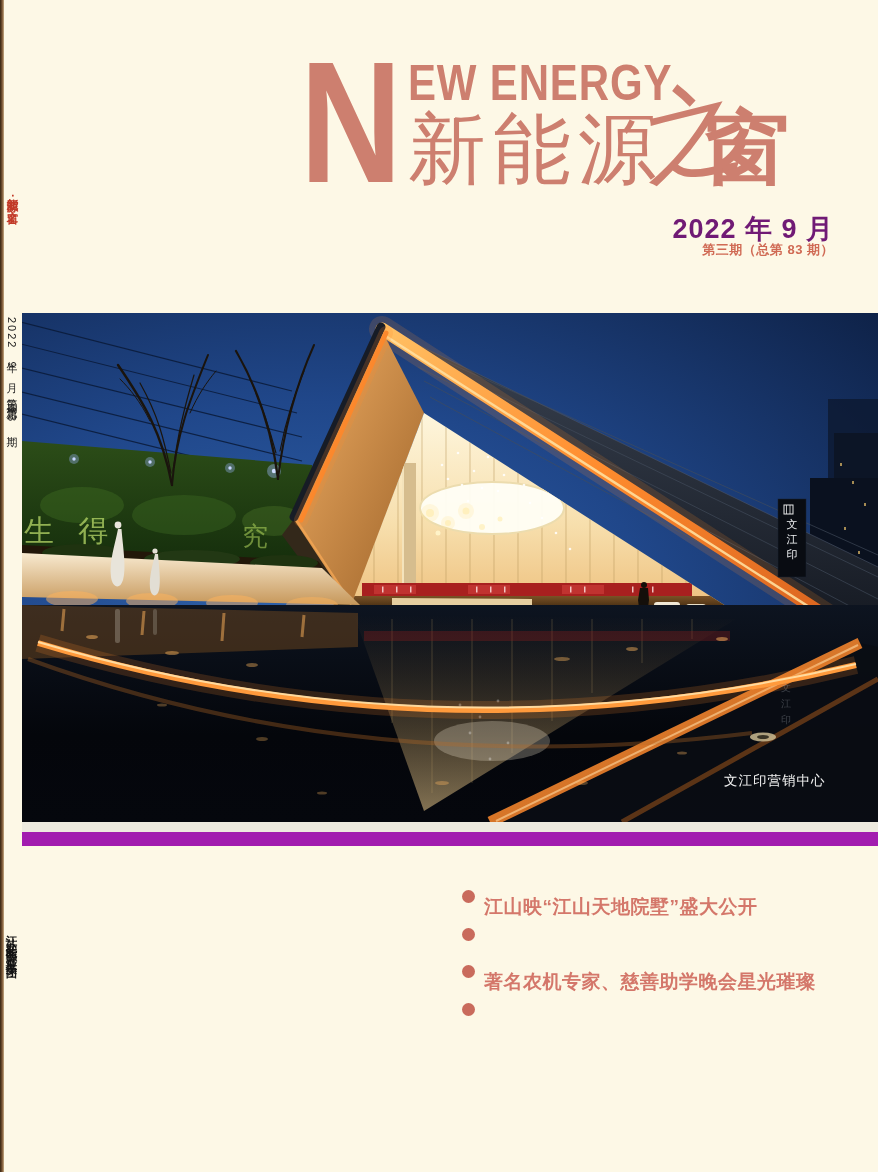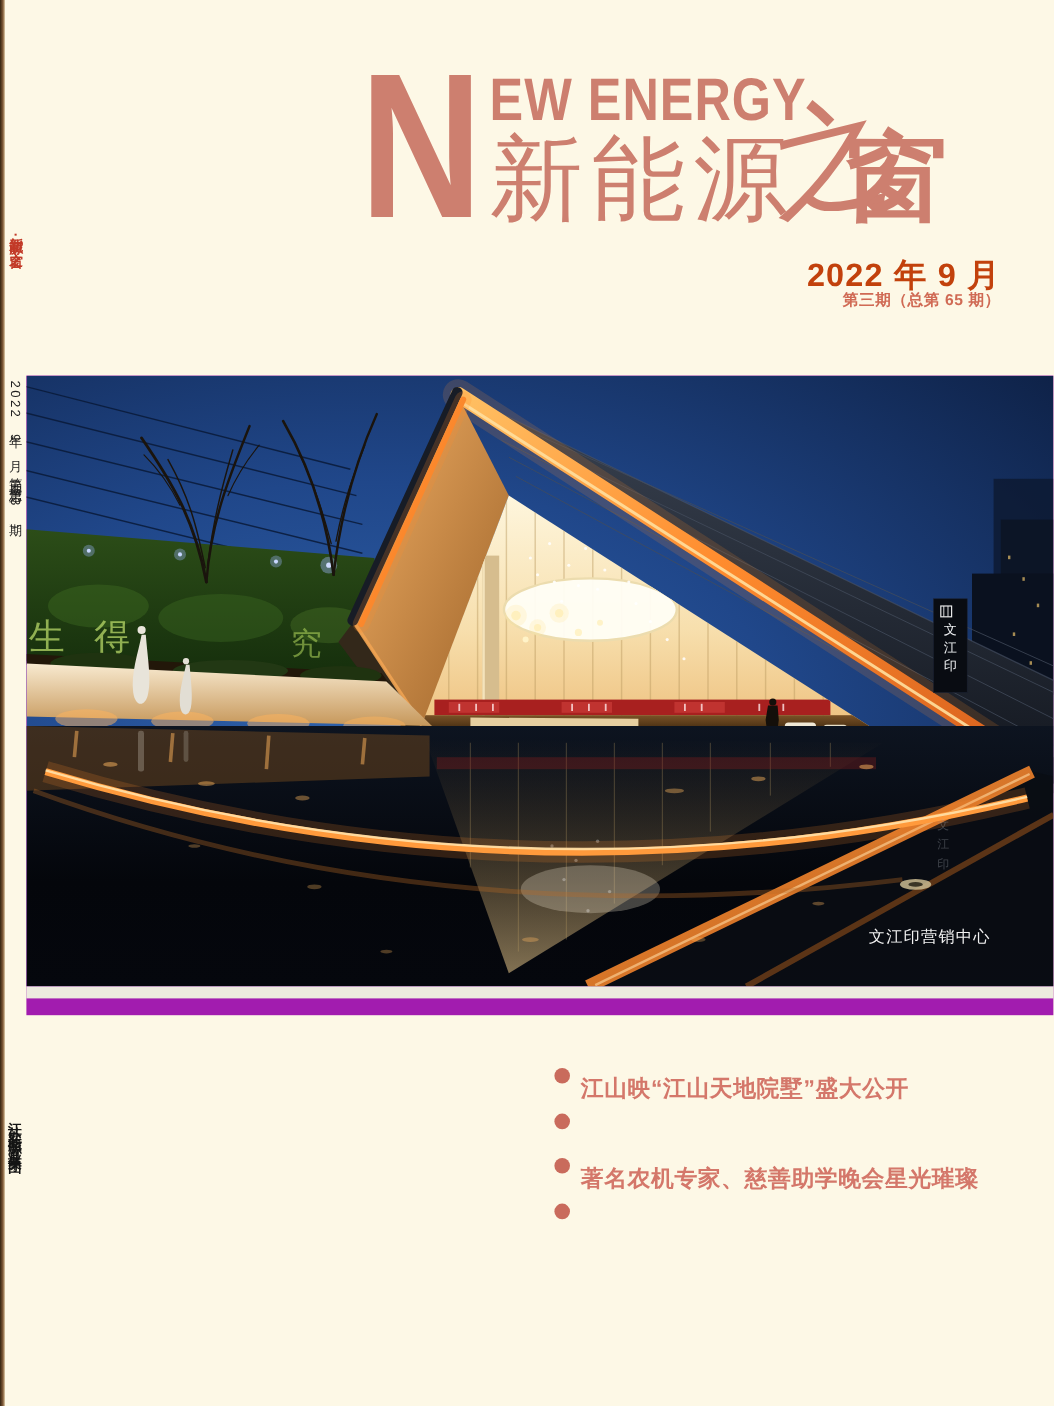--- a/index.html
+++ b/index.html
@@ -39,21 +39,21 @@
     position:absolute;left:641px;top:82px;font-size:100px;line-height:1;
     color:#cd7f6f;transform:rotate(-14deg) skewX(-6deg);transform-origin:center;
     font-weight:400;
   }
   .logo-chuang{
     position:absolute;left:700px;top:108px;font-size:80px;line-height:1;
     font-weight:900;color:#cd7f6f;transform:scaleX(1.13);transform-origin:left top;
   }
   .issue-date{
     position:absolute;right:44px;top:211px;font-size:27px;font-weight:700;
-    color:#c2410c;letter-spacing:1px;white-space:nowrap;
+    color:#701a75;letter-spacing:1px;white-space:nowrap;
   }
   .issue-number{
     position:absolute;right:44px;top:241px;font-size:13px;font-weight:700;
     color:#d06a54;letter-spacing:.5px;white-space:nowrap;
   }
   
   .cover-photo{
     position:absolute;left:22px;top:313px;width:856px;height:533px;
     background:#a21caf;overflow:hidden;
   }
@@ -80,21 +80,21 @@
 <div class="spine-text spine-issue">2022 年 9 月　第三期（总第 93 期）</div>
 <div class="spine-text spine-company">江苏新能源置业集团</div>
 
 <div class="masthead">
   <div class="logo-n">N</div>
   <div class="logo-en">EW ENERGY</div>
   <div class="logo-cn">新能源</div>
   <div class="logo-zhi">之</div>
   <div class="logo-chuang">窗</div>
   <div class="issue-date">2022 年 9 月</div>
-  <div class="issue-number">第三期（总第 65 期）</div>
+  <div class="issue-number">第三期（总第 83 期）</div>
 </div>
 
 <div class="cover-photo">
 <svg width="856" height="509" viewBox="0 0 856 509">
   <defs>
     <radialGradient id="sky" cx="33%" cy="58%" r="90%">
       <stop offset="0%" stop-color="#2f62ab"></stop>
       <stop offset="45%" stop-color="#20478a"></stop>
       <stop offset="100%" stop-color="#0e2146"></stop>
     </radialGradient>

